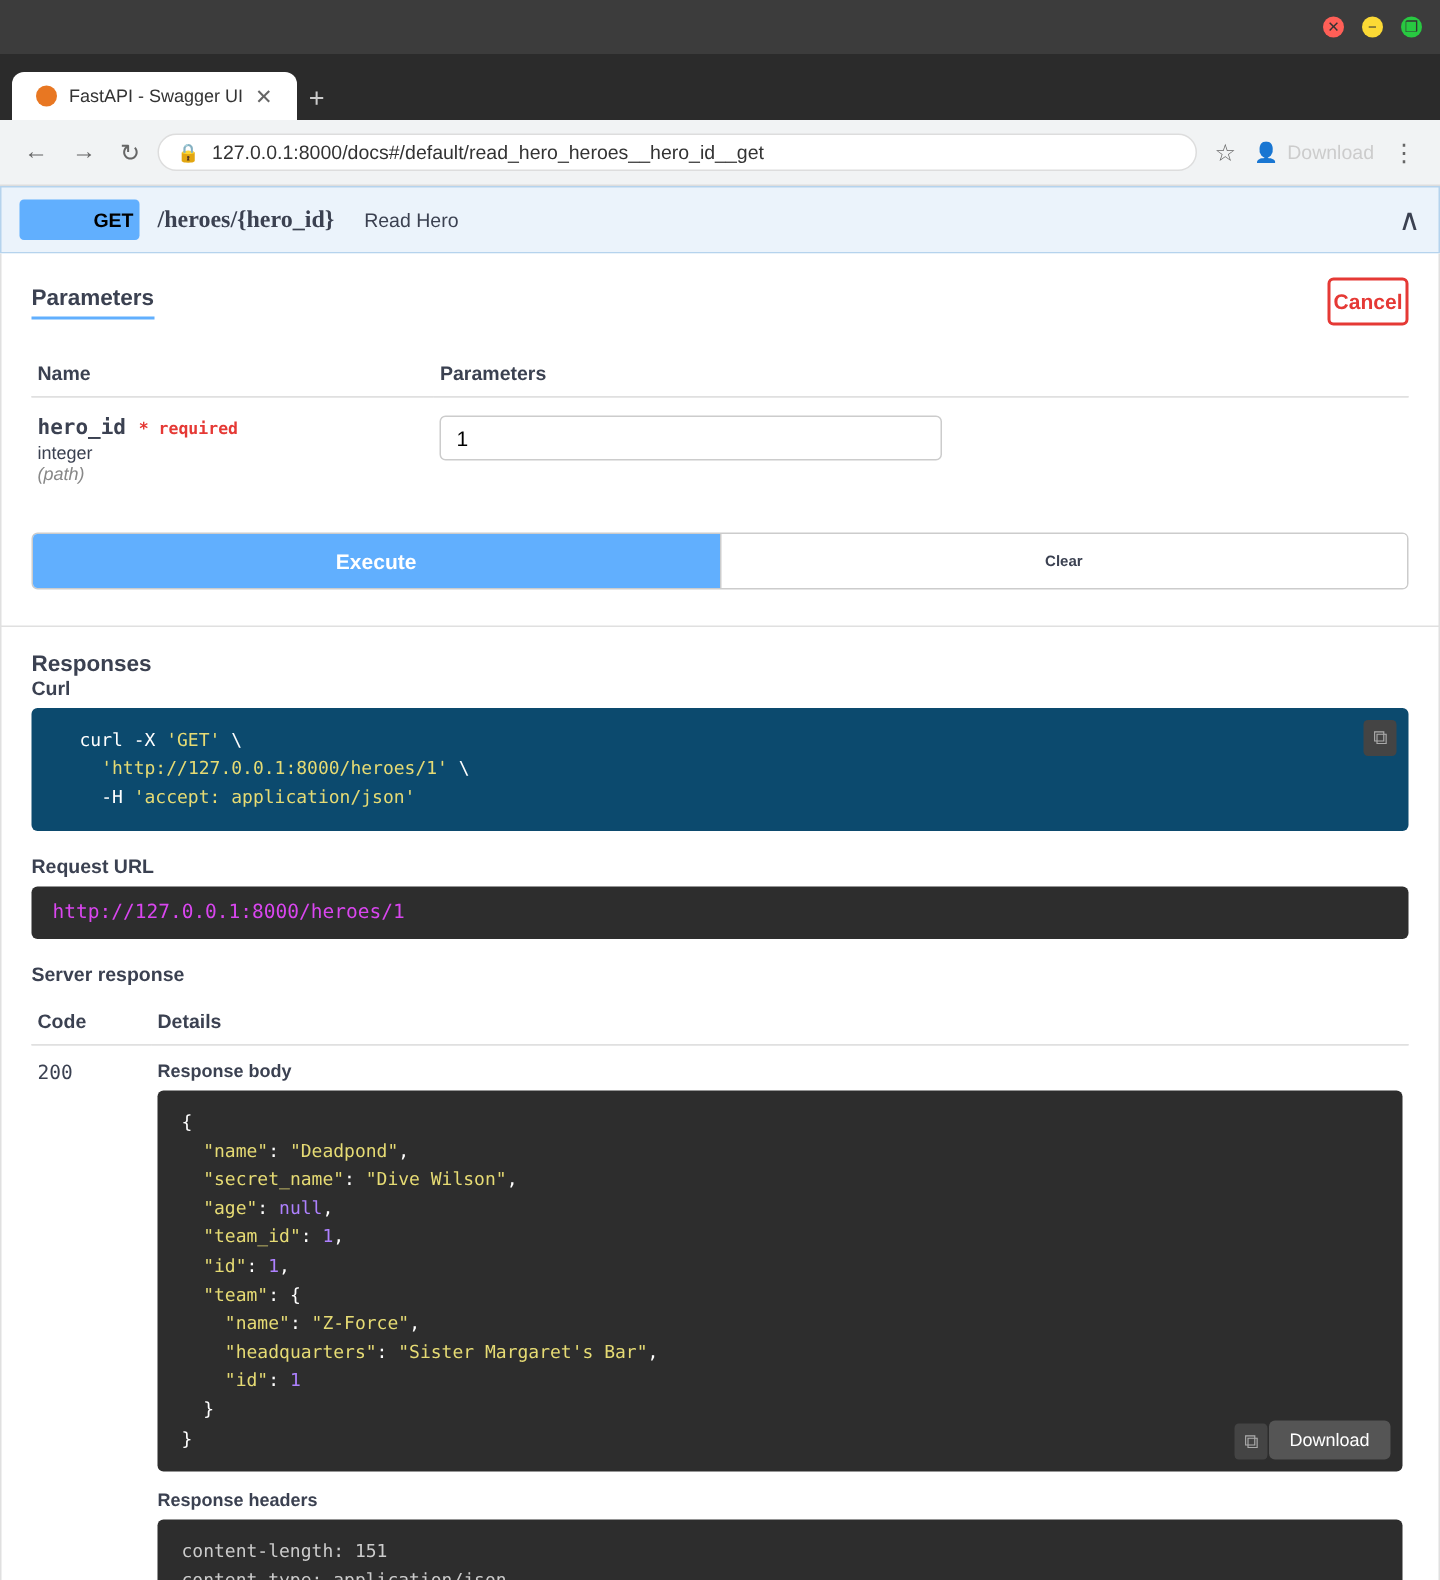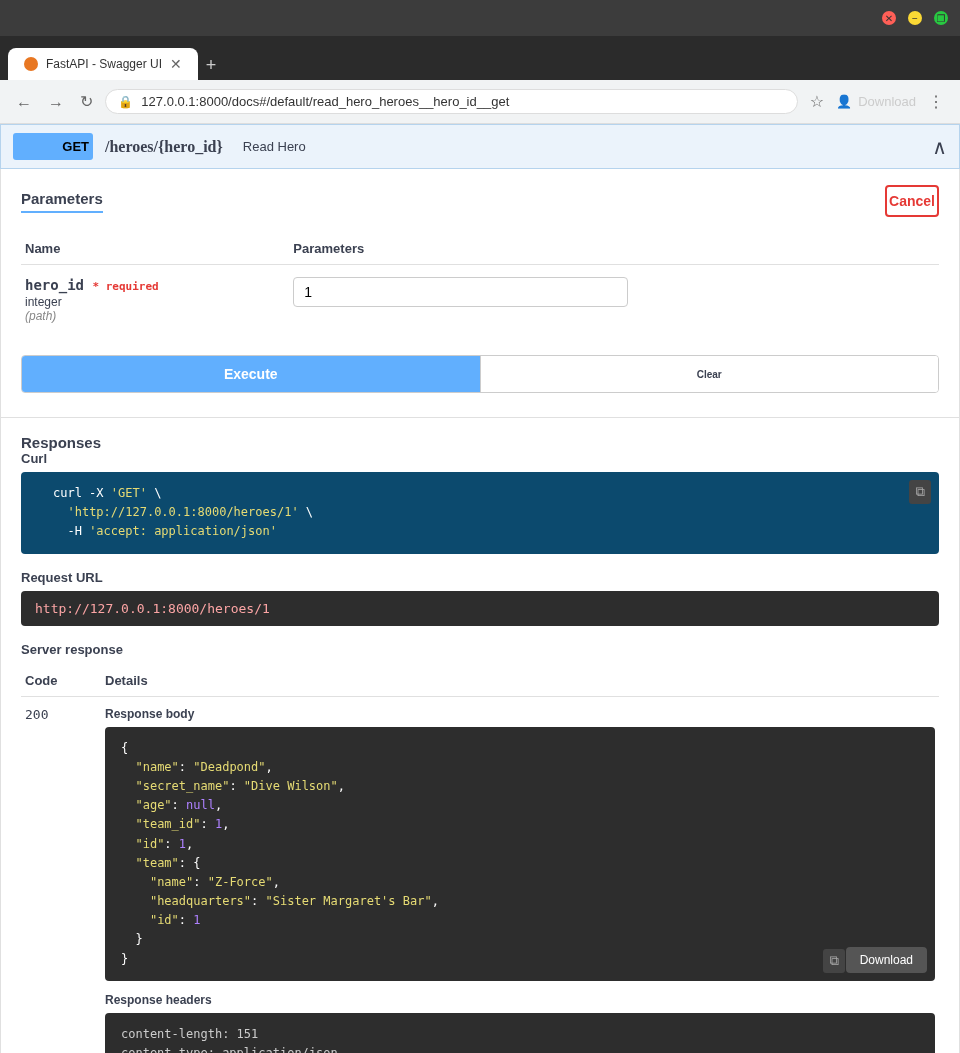--- a/index.html
+++ b/index.html
@@ -71,21 +71,21 @@
     .code-block .copy-icon { position: absolute; top: 8px; right: 8px; cursor: pointer; background: #444; border: none; border-radius: 3px; padding: 4px 6px; color: #aaa; }
     .code-line { color: #ccc; line-height: 1.6; }
     .code-string { color: #e6db74; }
     .code-white { color: #fff; }
     .code-number { color: #ae81ff; }
     .code-null { color: #ae81ff; }
 
     
     .request-url-section { margin-bottom: 16px; }
     .request-url-label { font-size: 13px; font-weight: bold; color: #3b4151; margin-bottom: 6px; }
-    .request-url-block { background: #2d2d2d; border-radius: 4px; padding: 10px 14px; font-family: monospace; font-size: 13px; color: #fca5a5; }
+    .request-url-block { background: #2d2d2d; border-radius: 4px; padding: 10px 14px; font-family: monospace; font-size: 13px; color: #d946ef; }
 
     
     .server-response-section { }
     .server-response-label { font-size: 13px; font-weight: bold; color: #3b4151; margin-bottom: 8px; }
     .response-table { width: 100%; border-collapse: collapse; }
     .response-table th { text-align: left; padding: 8px 4px; font-size: 13px; color: #3b4151; border-bottom: 1px solid #e0e0e0; font-weight: bold; }
     .response-table td { padding: 10px 4px; vertical-align: top; }
     .response-code { font-family: monospace; font-size: 13px; color: #3b4151; }
     .response-body-label { font-size: 12px; color: #3b4151; font-weight: bold; margin-bottom: 6px; }
     .response-body-block { background: #2d2d2d; border-radius: 4px; padding: 12px 16px; font-family: monospace; font-size: 12px; position: relative; line-height: 1.7; }

